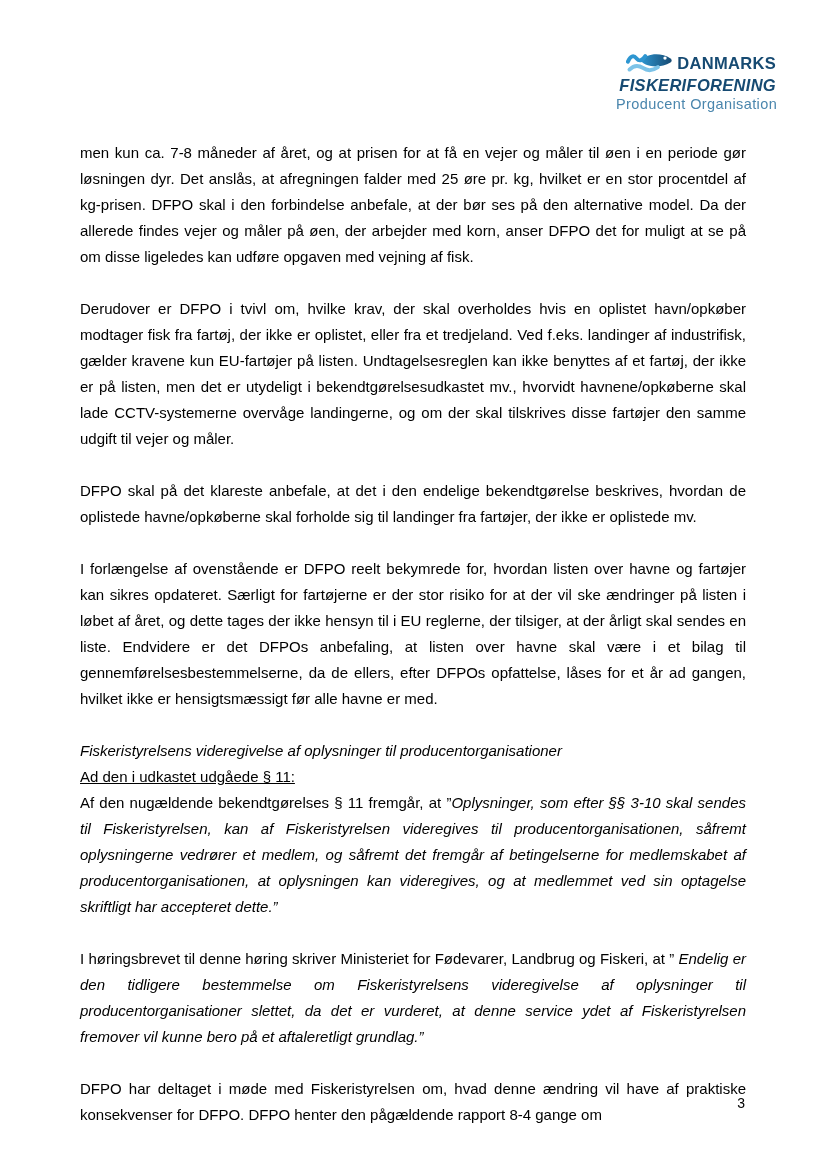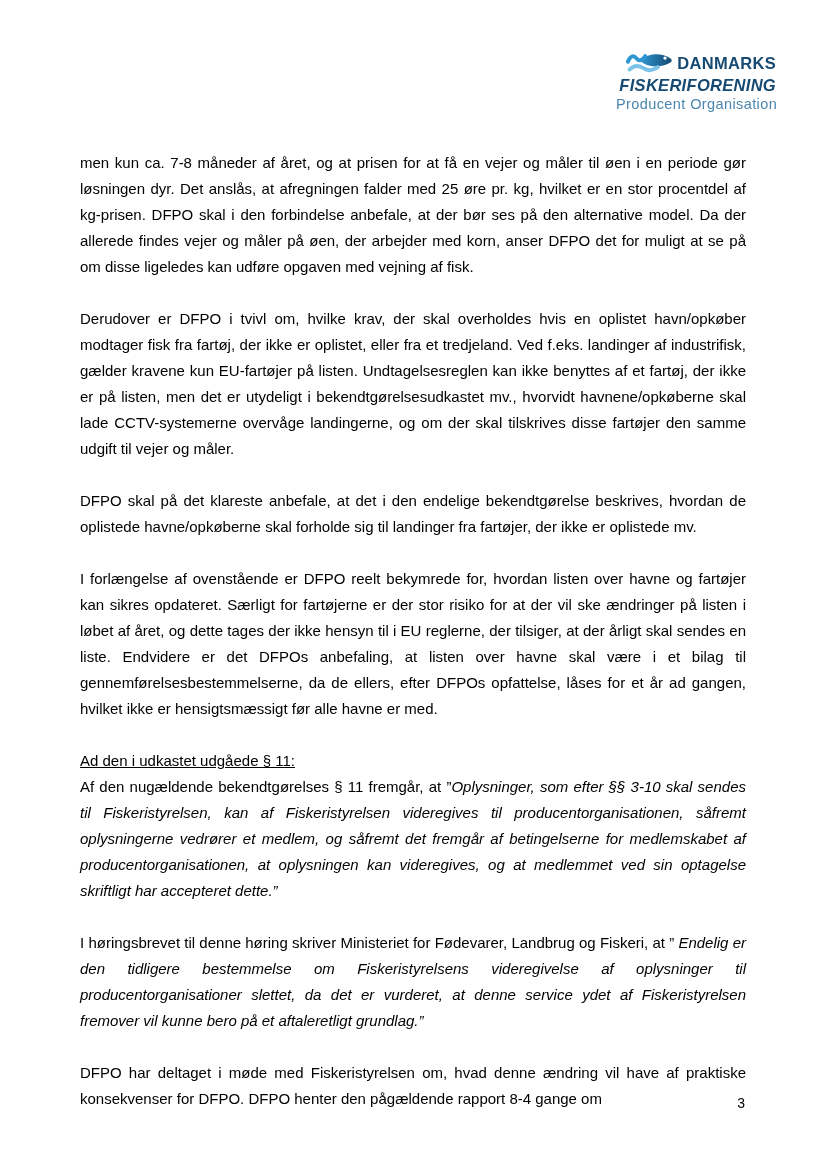--- a/index.html
+++ b/index.html
@@ -47,21 +47,21 @@
     letter-spacing: 0.4px;
     color: #4a86ad;
     white-space: nowrap;
   }
 
   
   .doc {
     position: absolute;
     left: 80px;
     right: 80px;
-    top: 150px;
+    top: 140px;
     font-size: 15px;
     line-height: 26px;
     text-align: justify;
   }
   .doc p { margin: 0 0 26px 0; }
   .section-gap { margin-top: 26px; }
   .heading-italic {
     font-style: italic;
     margin: 0 !important;
     text-align: left;
@@ -114,20 +114,21 @@
     <div class="logo-fiskeriforening">FISKERIFORENING</div>
     <div class="logo-producent">Producent Organisation</div>
   </header>
 
   <main class="doc">
     <p>men kun ca. 7-8 måneder af året, og at prisen for at få en vejer og måler til øen i en periode gør løsningen dyr. Det anslås, at afregningen falder med 25 øre pr. kg, hvilket er en stor procentdel af kg-prisen. DFPO skal i den forbindelse anbefale, at der bør ses på den alternative model. Da der allerede findes vejer og måler på øen, der arbejder med korn, anser DFPO det for muligt at se på om disse ligeledes kan udføre opgaven med vejning af fisk.</p>
     <p>Derudover er DFPO i tvivl om, hvilke krav, der skal overholdes hvis en oplistet havn/opkøber modtager fisk fra fartøj, der ikke er oplistet, eller fra et tredjeland. Ved f.eks. landinger af industrifisk, gælder kravene kun EU-fartøjer på listen. Undtagelsesreglen kan ikke benyttes af et fartøj, der ikke er på listen, men det er utydeligt i bekendtgørelsesudkastet mv., hvorvidt havnene/opkøberne skal lade CCTV-systemerne overvåge landingerne, og om der skal tilskrives disse fartøjer den samme udgift til  vejer og måler.</p>
     <p>DFPO skal på det klareste anbefale, at det i den endelige bekendtgørelse beskrives, hvordan de oplistede havne/opkøberne skal forholde sig til landinger fra fartøjer, der ikke er oplistede mv.</p>
     <p>I forlængelse af ovenstående er DFPO reelt bekymrede for,  hvordan listen over havne og fartøjer kan sikres opdateret. Særligt for fartøjerne er der stor risiko for at der vil ske ændringer på listen i løbet af året, og dette tages der ikke hensyn til i EU reglerne, der tilsiger, at der årligt skal sendes en liste. Endvidere er det DFPOs anbefaling, at listen over havne skal være i et bilag til gennemførelsesbestemmelserne, da de ellers, efter DFPOs opfattelse, låses for et år ad gangen, hvilket ikke er hensigtsmæssigt før alle havne er med.</p>
 
+    <p class="heading-italic section-gap">Fiskeristyrelsens videregivelse af oplysninger til producentorganisationer</p>
     <p class="heading-underline">Ad den i udkastet udgåede § 11:</p>
 
     <p><span>Af den nugældende bekendtgørelses § 11 fremgår, at ”</span><span class="quote-italic">Oplysninger, som efter §§ 3-10 skal sendes til Fiskeristyrelsen, kan af Fiskeristyrelsen videregives til producentorganisationen, såfremt oplysningerne vedrører et medlem, og såfremt det fremgår af betingelserne for medlemskabet af producentorganisationen, at oplysningen kan videregives, og at medlemmet ved sin optagelse skriftligt har accepteret dette.”</span></p>
 
     <p><span>I høringsbrevet til denne høring skriver Ministeriet for Fødevarer, Landbrug og Fiskeri, at ” </span><span class="quote-italic">Endelig er den tidligere bestemmelse om Fiskeristyrelsens videregivelse af oplysninger til producentorganisationer slettet, da det er vurderet, at denne service ydet af Fiskeristyrelsen fremover vil kunne bero på et aftaleretligt grundlag.”</span></p>
 
     <p class="p-last">DFPO har deltaget i møde med Fiskeristyrelsen om, hvad denne ændring vil have af praktiske konsekvenser for DFPO. DFPO henter den pågældende rapport 8-4 gange om</p>
   </main>
 
   <div class="page-number">3</div>

